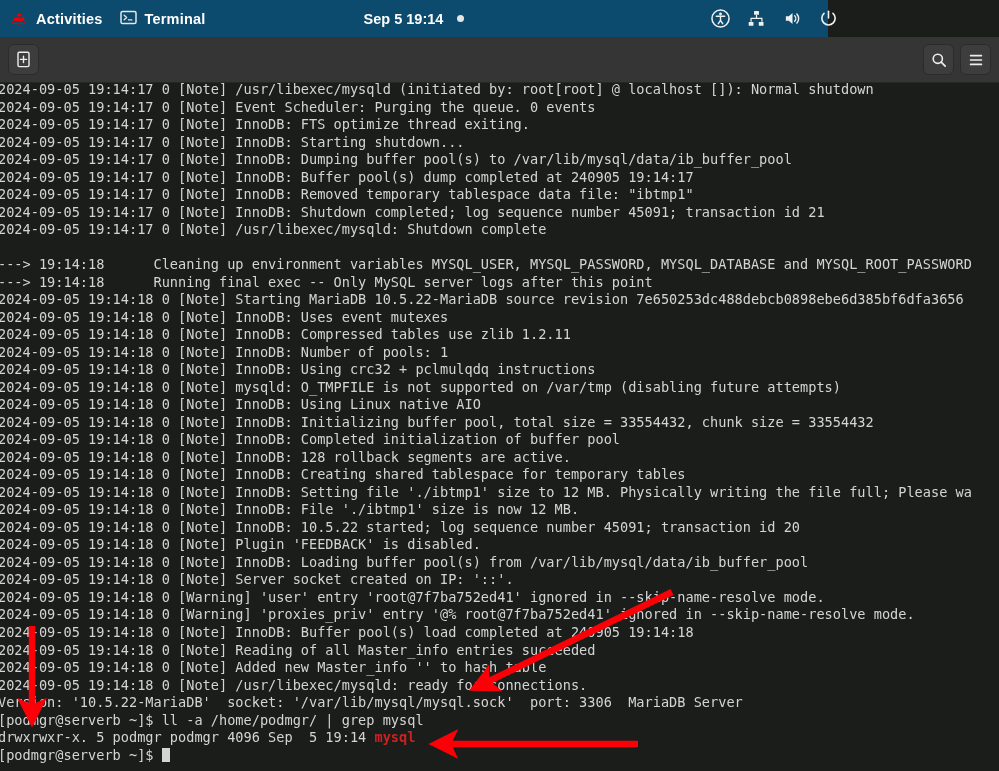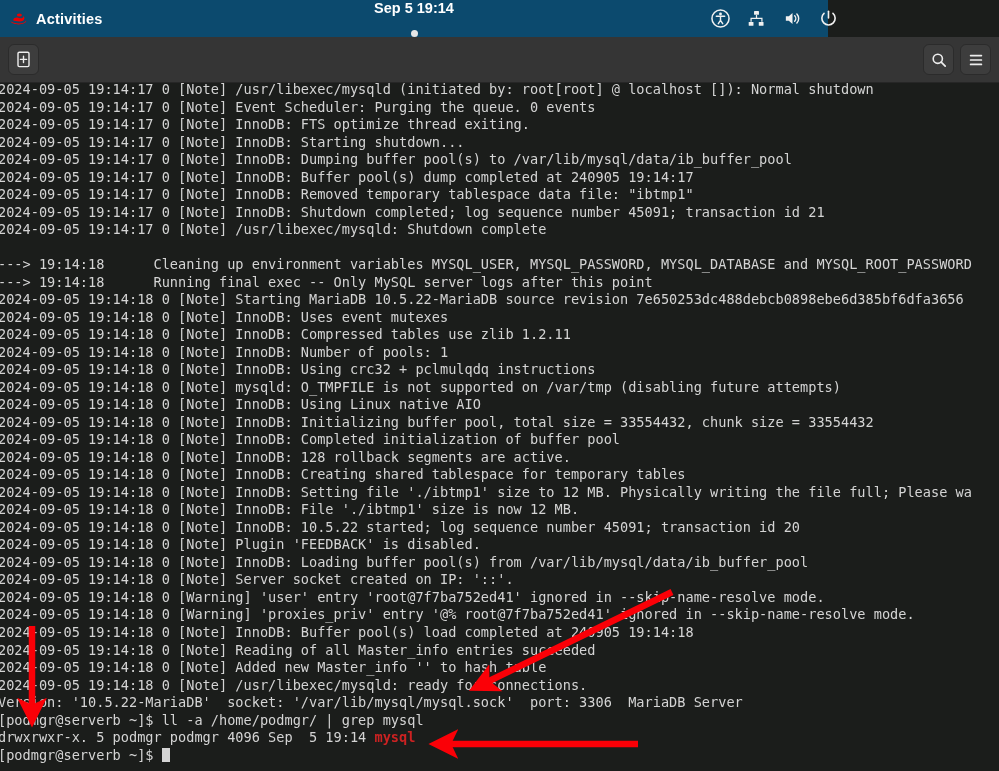--- a/index.html
+++ b/index.html
@@ -19,21 +19,20 @@
     color: #ffffff;
     font-size: 14.5px; font-weight: bold;
     font-family: "Liberation Sans", sans-serif;
   }
   .tb-item { display: flex; align-items: center; gap: 7px; padding: 0 9px; height: 37px; }
   .tb-label { letter-spacing: .2px; }
   #topbar-center {
     position: absolute; left: 0; right: 0; top: 0; height: 37px;
     display: flex; align-items: center; justify-content: center; gap: 14px;
     pointer-events: none;
-    flex-direction: column;
   }
   #topbar-center .clock { font-size: 14.5px; font-weight: bold; color: #fff; }
   .dot { width: 7px; height: 7px; border-radius: 50%; background: #e6e6e6; display:inline-block;}
   #topbar-right {
     position: absolute; right: 0; top: 0; height: 37px;
     display: flex; align-items: center; gap: 17px; padding-right: 2px;
   }
   .sysicon { width: 19px; height: 19px; display: block; }
 
   
@@ -97,20 +96,30 @@
       <span class="rh-logo">
         <svg width="20" height="16" viewBox="0 0 20 16">
           <path d="M4.2 9.6c.2-1 .4-1.9 1.3-2.5 1-.7 2.6-.8 4.3-.2 1.6.6 3 .5 3.9-.2.5-.4.8-1 .9-1.7.5.7.8 1.5.8 2.3 0 2.1-2.4 3.2-4.9 3.2-2.6 0-5-.5-6.3-.9z" fill="#e00"></path>
           <ellipse cx="10.4" cy="4.1" rx="2.5" ry="1.5" fill="#e00"></ellipse>
           <path d="M1.6 10.2c.3 1.4 3.5 3.2 8 3.2 4.2 0 7.6-1.6 7.6-3.3 0-.3-.1-.5-.2-.7-.6 1.7-3.5 3-7 3-3.8 0-7.1-1-8.4-2.2z" fill="#e00"></path>
         </svg>
       </span>
       <span class="tb-label">Activities</span>
     </div>
 
+    <div class="tb-item">
+      <span>
+        <svg width="17" height="17" viewBox="0 0 17 17">
+          <rect x="1" y="2.5" width="15" height="12" rx="1.6" fill="none" stroke="#e8e8e8" stroke-width="1.5"></rect>
+          <path d="M4.2 6.3l2.4 2.2-2.4 2.2" fill="none" stroke="#e8e8e8" stroke-width="1.4" stroke-linecap="round" stroke-linejoin="round"></path>
+          <path d="M8.4 10.9h3.4" stroke="#e8e8e8" stroke-width="1.4" stroke-linecap="round"></path>
+        </svg>
+      </span>
+      <span class="tb-label">Terminal</span>
+    </div>
 
     <div id="topbar-center">
       <span class="clock">Sep 5  19:14</span>
       <span class="dot"></span>
     </div>
 
     <div id="topbar-right">
       <span>
         <svg class="sysicon" viewBox="0 0 20 20">
           <circle cx="10" cy="10" r="9" fill="none" stroke="#f0f0f0" stroke-width="1.6"></circle>

